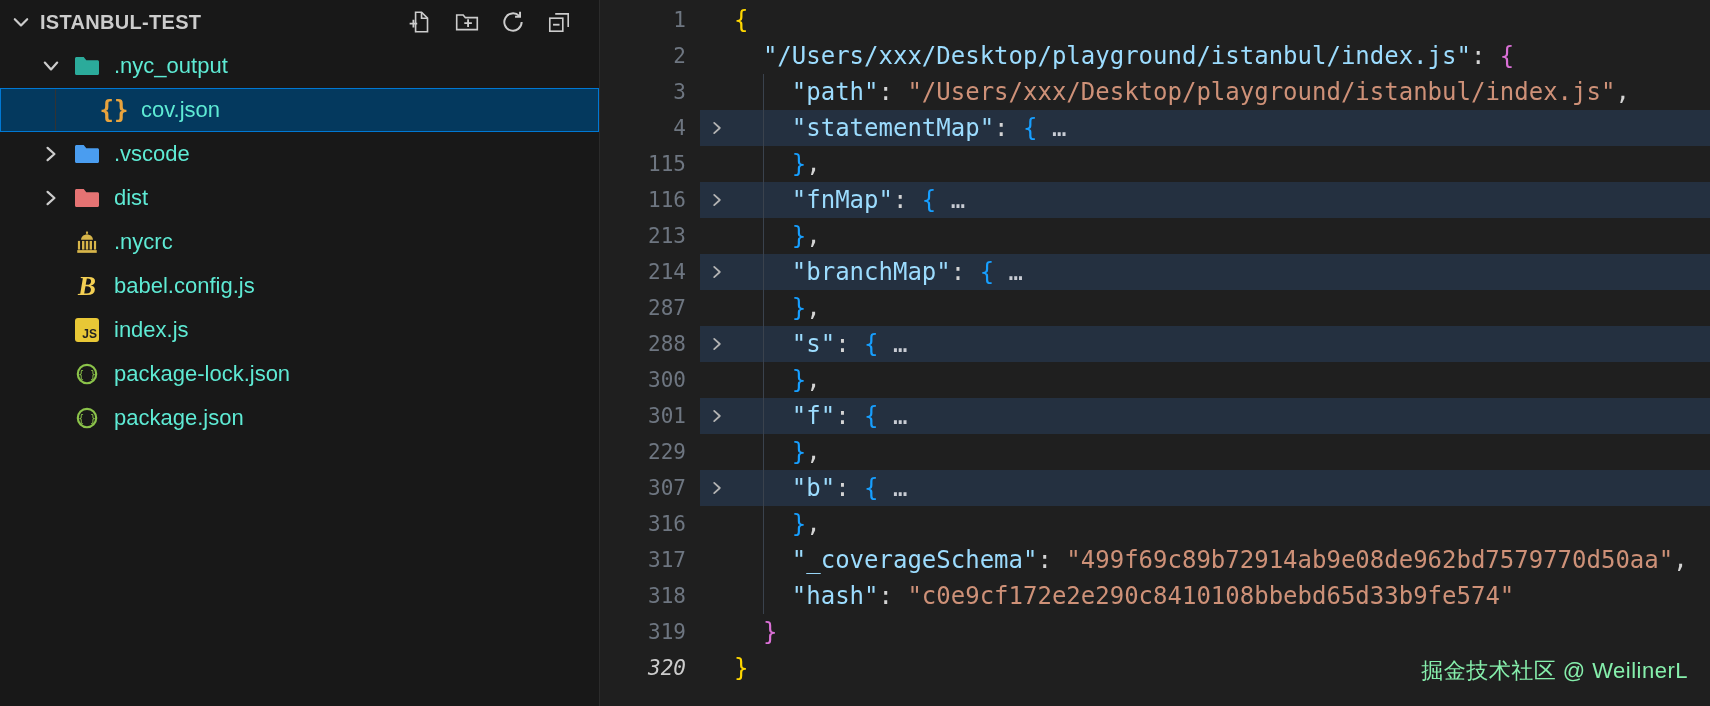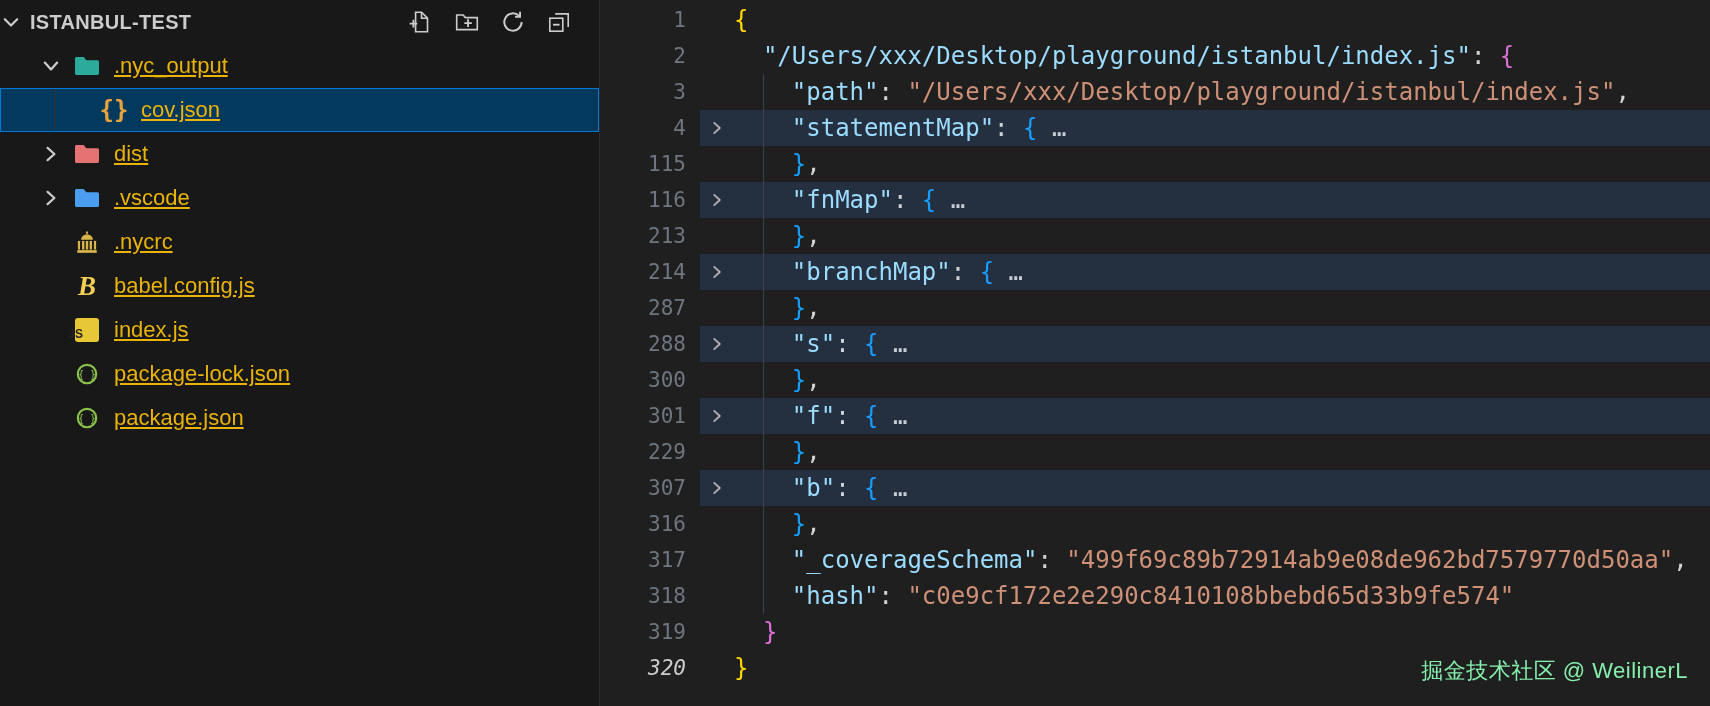--- a/index.html
+++ b/index.html
@@ -11,37 +11,37 @@
     -webkit-user-select:none; user-select:none;
   }
   .app { display:flex; width:1710px; height:706px; }
 
   
   .sidebar {
     width:600px; min-width:600px; height:100%;
     background:#181818; border-right:1px solid #2b2b2b;
     position:relative;
   }
-  .sb-header { height:44px; display:flex; align-items:center; padding:0 26px 0 0; }
+  .sb-header { height:44px; display:flex; align-items:center; padding:0 26px 0 10px; }
   .sb-header .chev { width:26px; display:flex; align-items:center; }
   .sb-title {
     color:#cccccc; font-weight:700; font-size:20px; letter-spacing:.3px;
     margin-left:4px; flex:1; white-space:nowrap;
   }
   .sb-actions { display:flex; gap:18px; align-items:center; }
   .sb-action { width:28px; height:28px; display:flex; align-items:center; justify-content:center; cursor:pointer; border-radius:4px; }
 
   .tree-row {
     height:44px; display:flex; align-items:center;
     padding-left:40px; color:#cccccc; font-size:22px;
     cursor:pointer; white-space:nowrap; position:relative;
   }
   .tree-row .chev { width:30px; min-width:30px; display:flex; align-items:center; }
   .tree-row .ficon { width:34px; min-width:34px; display:flex; align-items:center; justify-content:center; margin-right:10px; }
-  .tree-row .flabel { color:#eab308;text-decoration:underline; }
+  .tree-row .flabel { color:#5eead4; }
   .tree-row.selected {
     background:#04395e;
     border:1px solid #0078d4;
   }
   .tree-row.nested { padding-left:66px; }
   .tree-row.nested::before {
     content:""; position:absolute; left:54px; top:0; bottom:0;
     border-left:1px solid #333333;
   }
 
@@ -135,37 +135,37 @@
           <span class="flabel">cov.json</span>
         </div>
         <div class="tree-row">
           <span class="chev">
             <svg width="22" height="22" viewBox="0 0 16 16" style="display:block">
               <path d="M5.5 3.5 L10.5 8 L5.5 12.5" fill="none" stroke="#cccccc" stroke-width="1.6" stroke-linecap="round" stroke-linejoin="round"></path>
             </svg>
           </span>
           <span class="ficon">
             <svg width="28" height="24" viewBox="0 0 28 24">
-              <path d="M2 4.5C2 3.7 2.7 3 3.5 3h7.2l2.6 3.2h11.2c.8 0 1.5.7 1.5 1.5V19.5c0 .8-.7 1.5-1.5 1.5h-21C2.7 21 2 20.3 2 19.5V4.5z" fill="#e57373"></path>
-            </svg>
-          </span>
-          <span class="flabel">dist</span>
+              <path d="M2 4.5C2 3.7 2.7 3 3.5 3h7.2l2.6 3.2h11.2c.8 0 1.5.7 1.5 1.5V19.5c0 .8-.7 1.5-1.5 1.5h-21C2.7 21 2 20.3 2 19.5V4.5z" fill="#4a9df0"></path>
+            </svg>
+          </span>
+          <span class="flabel">.vscode</span>
         </div>
         <div class="tree-row">
           <span class="chev">
             <svg width="22" height="22" viewBox="0 0 16 16" style="display:block">
               <path d="M5.5 3.5 L10.5 8 L5.5 12.5" fill="none" stroke="#cccccc" stroke-width="1.6" stroke-linecap="round" stroke-linejoin="round"></path>
             </svg>
           </span>
           <span class="ficon">
             <svg width="28" height="24" viewBox="0 0 28 24">
-              <path d="M2 4.5C2 3.7 2.7 3 3.5 3h7.2l2.6 3.2h11.2c.8 0 1.5.7 1.5 1.5V19.5c0 .8-.7 1.5-1.5 1.5h-21C2.7 21 2 20.3 2 19.5V4.5z" fill="#4a9df0"></path>
-            </svg>
-          </span>
-          <span class="flabel">.vscode</span>
+              <path d="M2 4.5C2 3.7 2.7 3 3.5 3h7.2l2.6 3.2h11.2c.8 0 1.5.7 1.5 1.5V19.5c0 .8-.7 1.5-1.5 1.5h-21C2.7 21 2 20.3 2 19.5V4.5z" fill="#e57373"></path>
+            </svg>
+          </span>
+          <span class="flabel">dist</span>
         </div>
         <div class="tree-row">
           <span class="chev"></span>
           <span class="ficon">
             <svg width="26" height="26" viewBox="0 0 24 24" fill="#d8b64a">
               <path d="M12 1.5l1.1 2L12 5.5l-1.1-2z"></path>
               <path d="M6.5 10c0-3 2.5-5 5.5-5s5.5 2 5.5 5z"></path>
               <rect x="3.6" y="11" width="2" height="8"></rect>
               <rect x="7.4" y="11" width="2.2" height="8"></rect>
               <rect x="10.9" y="11" width="2.2" height="8"></rect>
@@ -179,21 +179,21 @@
         <div class="tree-row">
           <span class="chev"></span>
           <span class="ficon">
             <span style="color:#f3cf53;font-family:'Liberation Serif',serif;font-style:italic;font-weight:bold;font-size:27px;line-height:1">B</span>
           </span>
           <span class="flabel">babel.config.js</span>
         </div>
         <div class="tree-row">
           <span class="chev"></span>
           <span class="ficon">
-            <span style="display:inline-flex;width:24px;height:24px;background:#e8c736;color:#222;font-weight:bold;font-size:12px;align-items:flex-end;justify-content:flex-end;padding:0 16px 1px 0;border-radius:3px;font-family:'Liberation Sans',sans-serif">JS</span>
+            <span style="display:inline-flex;width:24px;height:24px;background:#e8c736;color:#222;font-weight:bold;font-size:12px;align-items:flex-end;justify-content:flex-end;padding:0 2px 1px 0;border-radius:3px;font-family:'Liberation Sans',sans-serif">JS</span>
           </span>
           <span class="flabel">index.js</span>
         </div>
         <div class="tree-row">
           <span class="chev"></span>
           <span class="ficon">
             <svg width="26" height="26" viewBox="0 0 24 24">
               <circle cx="12" cy="12" r="8.5" fill="none" stroke="#8bc34a" stroke-width="2"></circle>
               <text x="12" y="15.5" text-anchor="middle" font-size="9" font-family="monospace" fill="#8bc34a">{ }</text>
             </svg>

